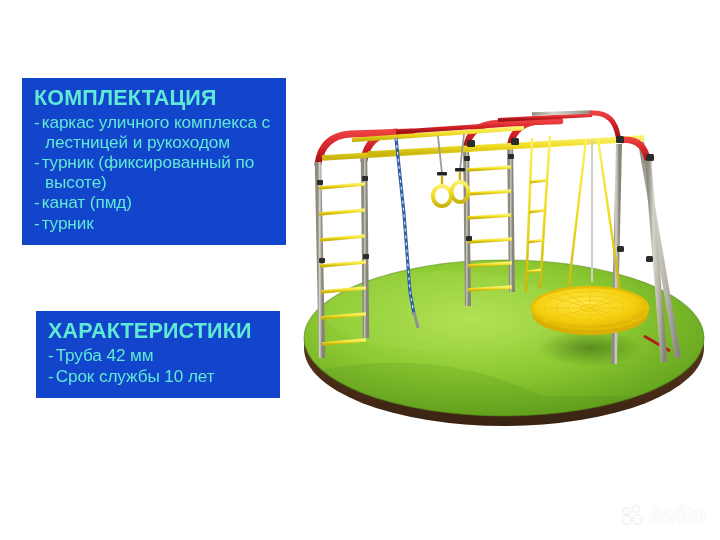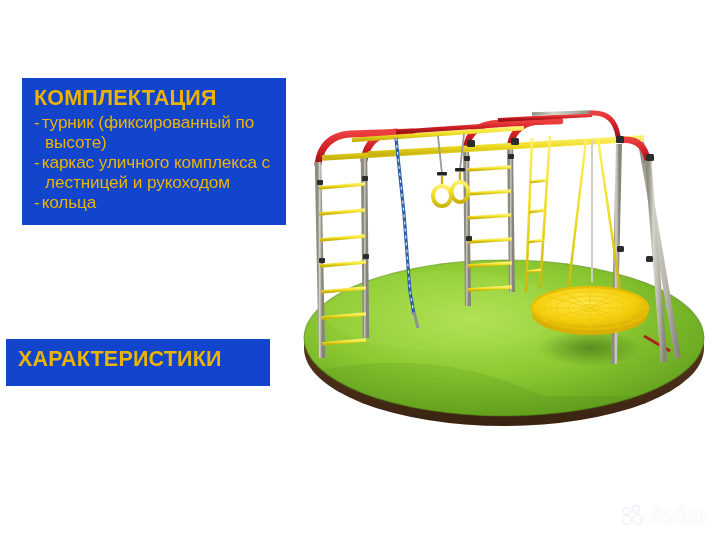--- a/index.html
+++ b/index.html
@@ -12,25 +12,25 @@
   #page {
     position: relative;
     width: 720px; height: 540px;
     background: #ffffff;
   }
 
   
   .info-box {
     position: absolute;
     background: #1345CC;
-    color: #eab308;
+    color: #5eead4;
     padding: 8px 12px 12px 12px;
   }
   #box-komplektaciya { left: 22px; top: 78px; width: 264px; }
-  #box-harakteristiki { left: 6px; top: 311px; width: 264px; margin-top: 28px; }
+  #box-harakteristiki { left: 36px; top: 311px; width: 244px; }
 
   .box-title {
     font-size: 21.5px;
     font-weight: bold;
     letter-spacing: 0.2px;
     line-height: 1.12;
     margin-bottom: 3px;
     white-space: nowrap;
   }
   .box-list { list-style: none; }
@@ -78,29 +78,32 @@
   }
 </style>
 </head>
 <body>
 
 <div id="page">
 
   <section class="info-box" id="box-komplektaciya">
     <div class="box-title">КОМПЛЕКТАЦИЯ</div>
     <ul class="box-list">
+      <li><span class="bullet">-</span><span>каркас уличного комплекса с лестницей и рукоходом</span></li>
       <li><span class="bullet">-</span><span>турник (фиксированный по высоте)</span></li>
-      <li><span class="bullet">-</span><span>каркас уличного комплекса с лестницей и рукоходом</span></li>
-      <li><span class="bullet">-</span><span>кольца</span></li>
+      <li><span class="bullet">-</span><span>канат (пмд)</span></li>
+      <li><span class="bullet">-</span><span>турник</span></li>
     </ul>
   </section>
 
   <section class="info-box" id="box-harakteristiki">
     <div class="box-title">ХАРАКТЕРИСТИКИ</div>
     <ul class="box-list">
+      <li><span class="bullet">-</span><span>Труба 42 мм</span></li>
+      <li><span class="bullet">-</span><span>Срок службы 10 лет</span></li>
     </ul>
   </section>
 
   <figure id="product-photo">
     <svg viewBox="0 0 424 330" xmlns="http://www.w3.org/2000/svg">
       <defs>
         <radialGradient id="grassG" cx="42%" cy="38%" r="70%">
           <stop offset="0%" stop-color="#b4e256"></stop>
           <stop offset="52%" stop-color="#8cc932"></stop>
           <stop offset="100%" stop-color="#5f9e1c"></stop>

